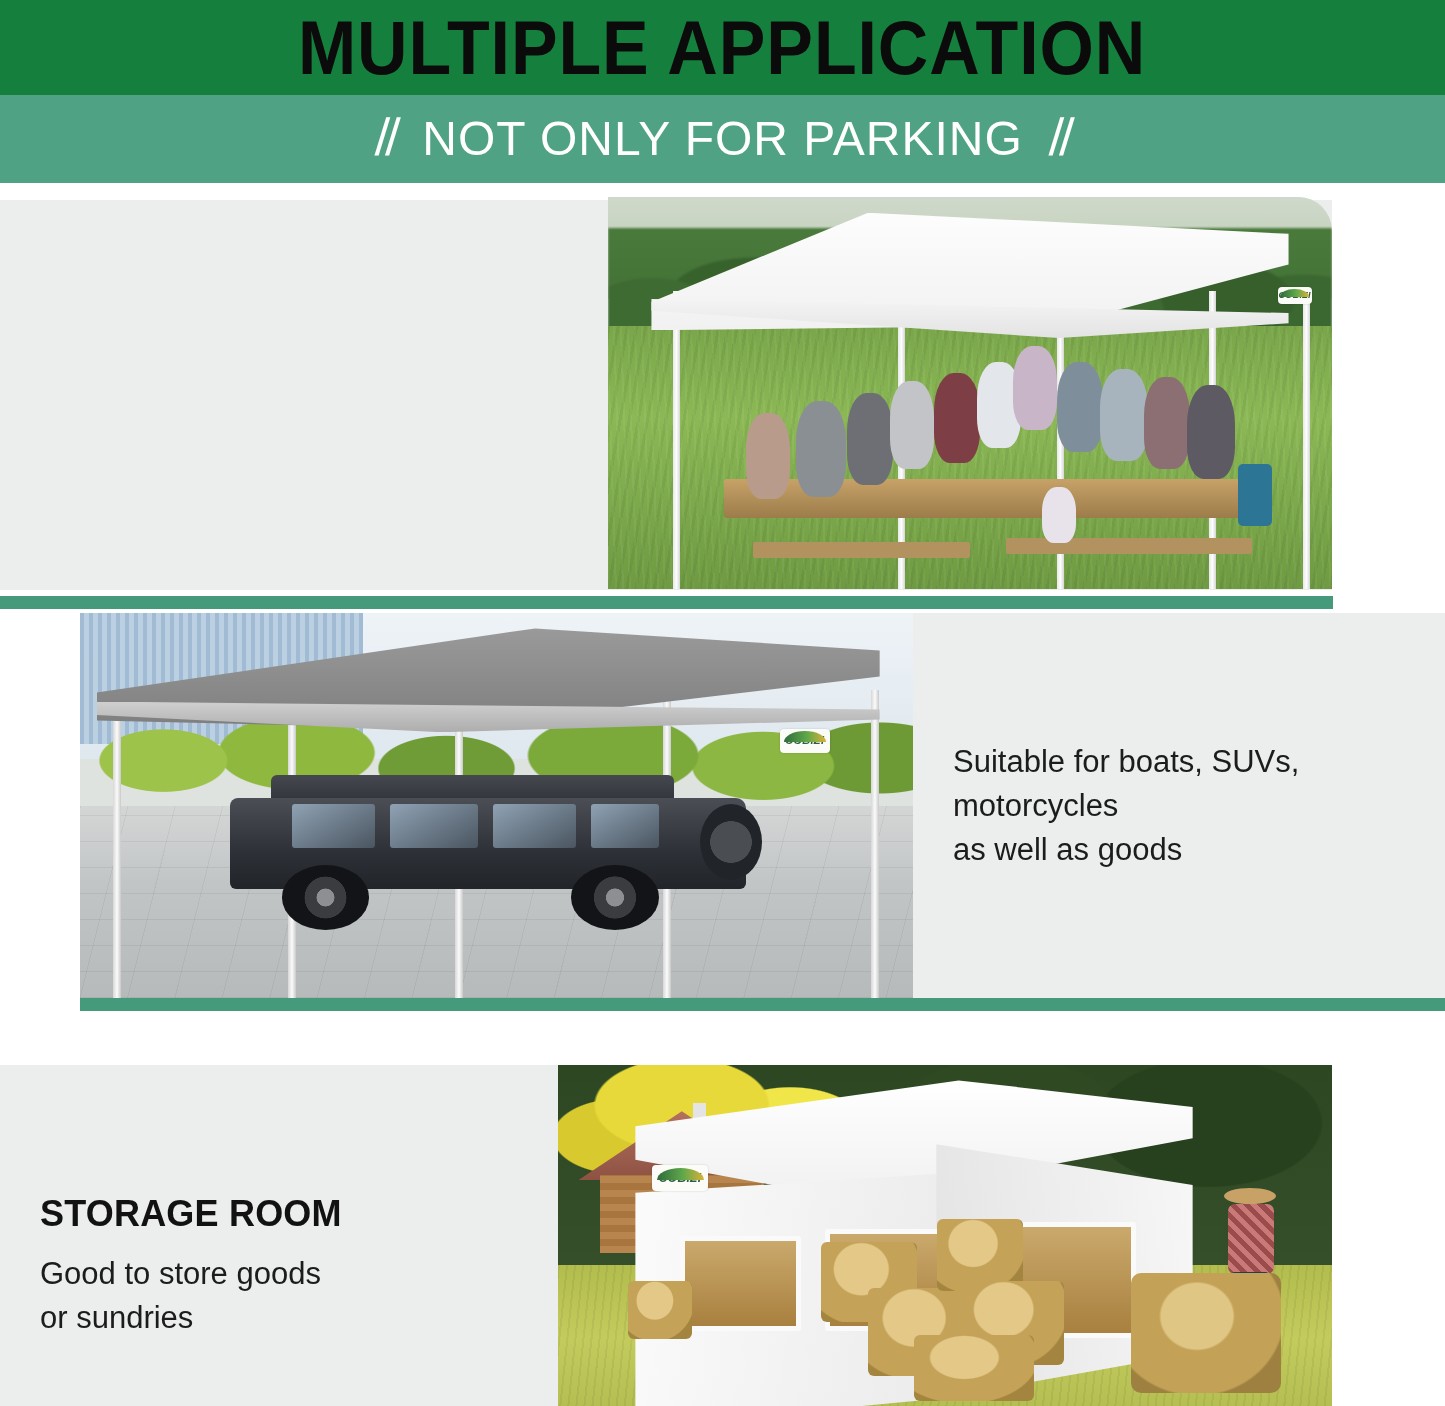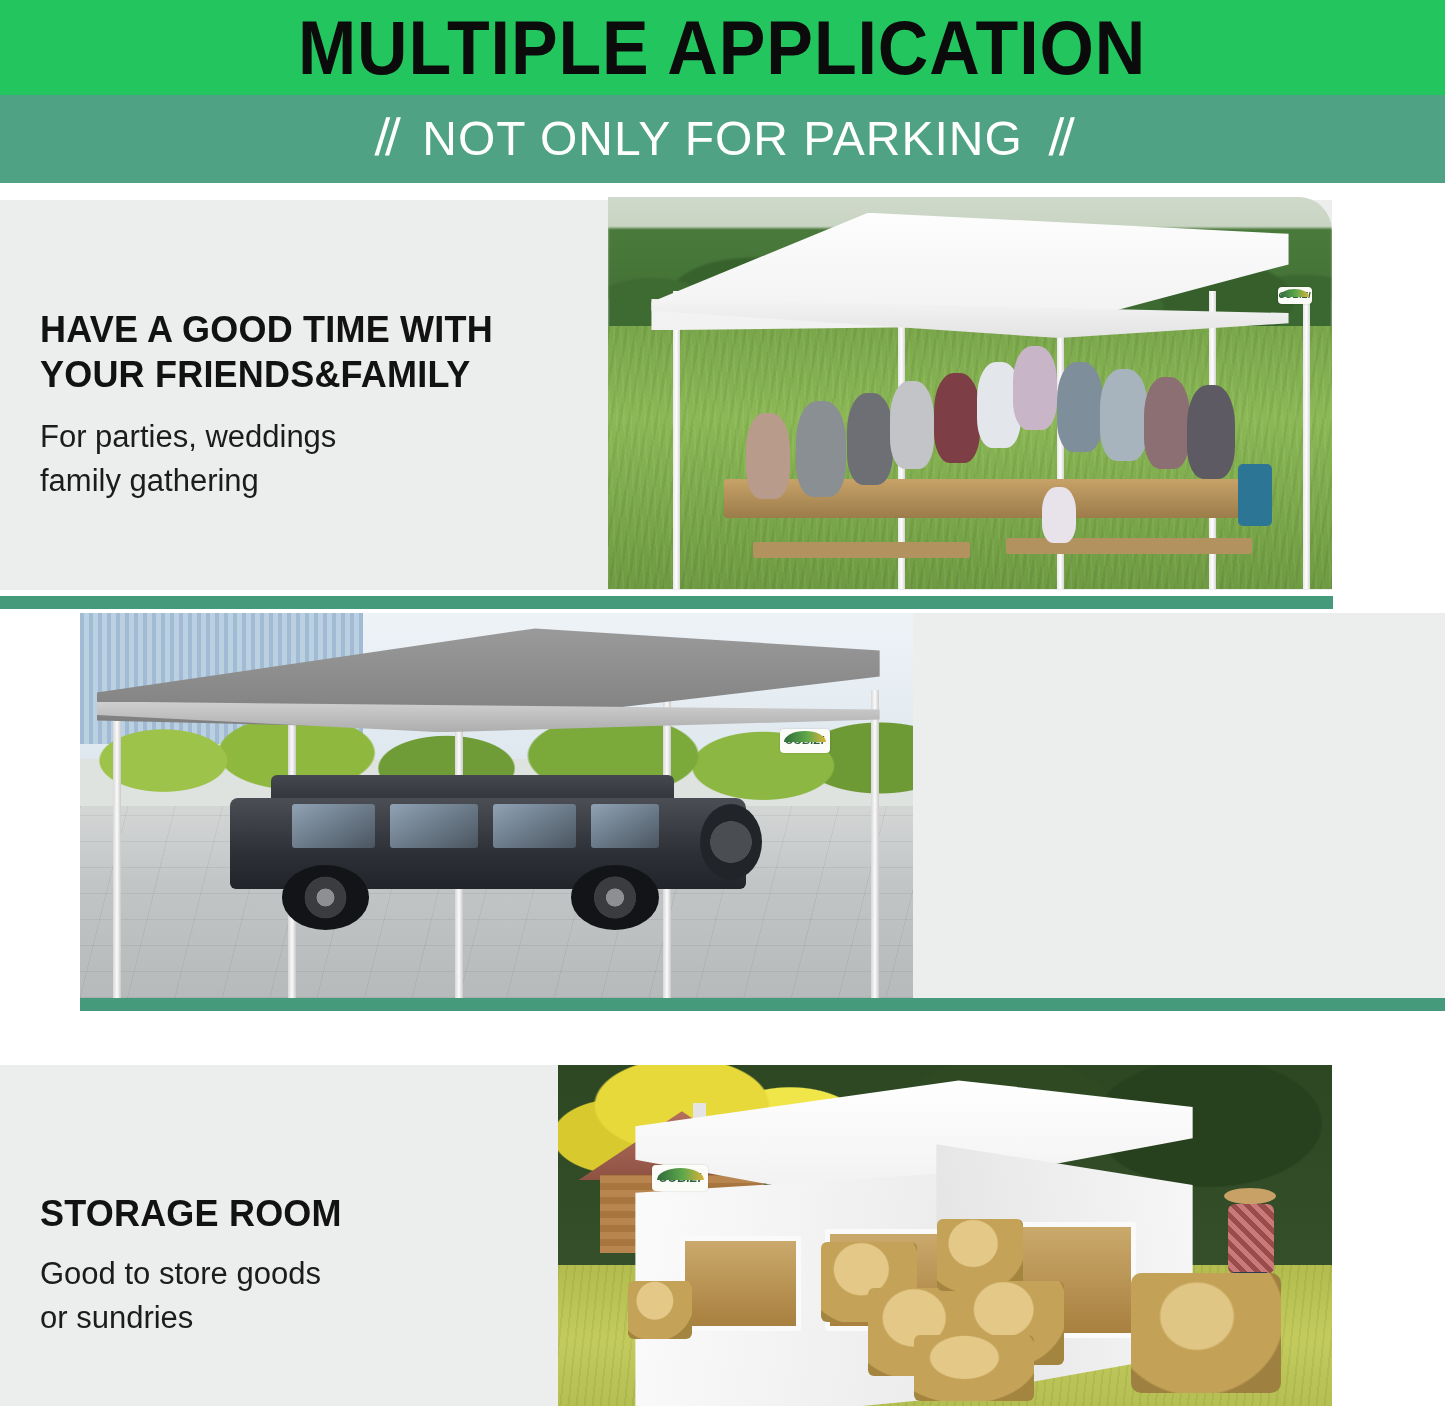--- a/index.html
+++ b/index.html
@@ -14,21 +14,21 @@
     position: relative;
     overflow: hidden;
   }
 
   
   #header-title-bar {
     position: absolute;
     left: 0; top: 0;
     width: 1445px;
     height: 95px;
-    background: #22c55e;
+    background: #15803d;
     display: flex;
     align-items: center;
     justify-content: center;
   }
   #header-title {
     font-family: "Liberation Sans", sans-serif;
     font-weight: bold;
     font-size: 76px;
     line-height: 80px;
     letter-spacing: 1px;
@@ -331,26 +331,20 @@
 
       <div class="logo-badge" style="left:92.5%; top:23%; width:34px; height:17px;">
         <div class="logo-swoosh"></div>
         <span>COBIZI</span>
       </div>
     </div>
   </div>
 
   <div id="strip-1" class="accent-strip"></div>
 
-  <div id="text-1" class="text-block">
-    <p class="sec-heading">HAVE A GOOD TIME WITH
-YOUR FRIENDS&amp;FAMILY</p>
-    <p class="sec-sub" style="margin-top:18px;">For parties, weddings
-family gathering</p>
-  </div>
 </div>
 
 <div id="section-2" class="section">
 
   <div id="panel-2-bg" class="panel-bg"></div>
 
   <div id="photo-2" class="photo">
     <div class="scene">
       <div class="s2-sky"></div>
       <div class="s2-buildings"></div>
@@ -381,20 +375,23 @@
       <div class="logo-badge" style="left:84%; top:30%; width:50px; height:24px;">
         <div class="logo-swoosh"></div>
         <span style="font-size:11px;">COBIZI</span>
       </div>
     </div>
   </div>
 
   <div id="strip-2" class="accent-strip"></div>
 
   <div id="text-2" class="text-block">
+    <p class="sec-sub" style="margin-top:16px;">Suitable for boats, SUVs,
+motorcycles
+as well as goods</p>
   </div>
 </div>
 
 <div id="section-3" class="section">
 
   <div id="panel-3-bg" class="panel-bg"></div>
 
   <div id="photo-3" class="photo">
     <div class="scene">
       <div class="s3-trees"></div>

